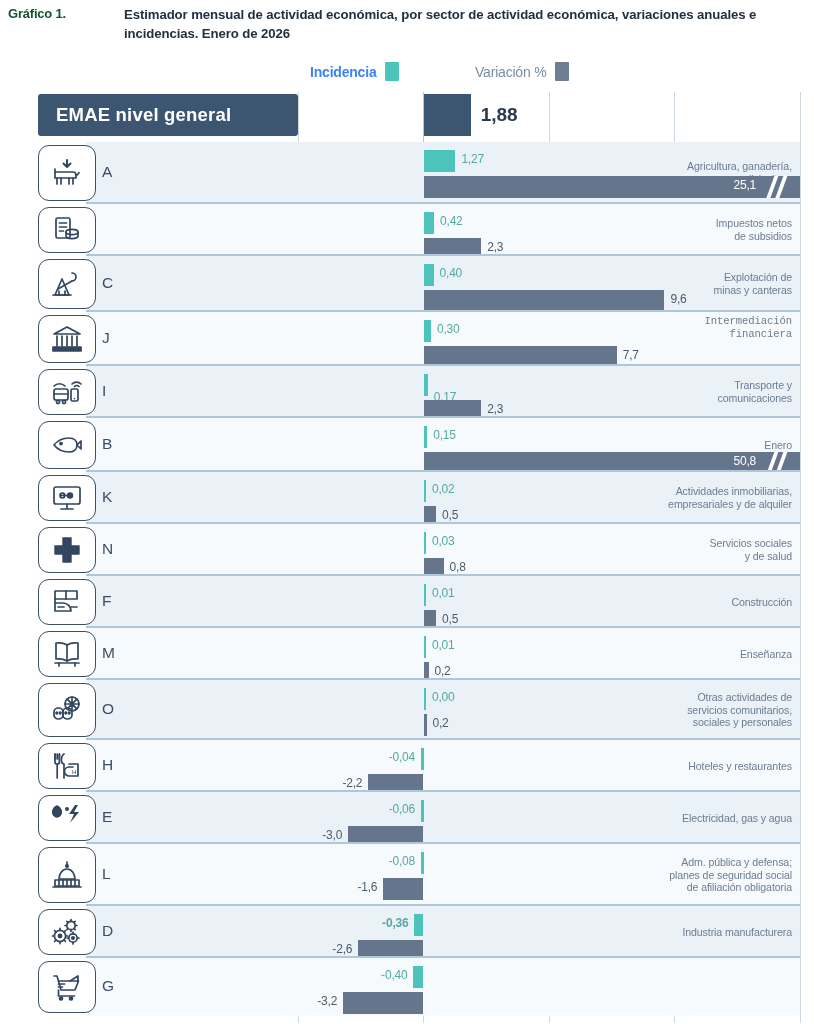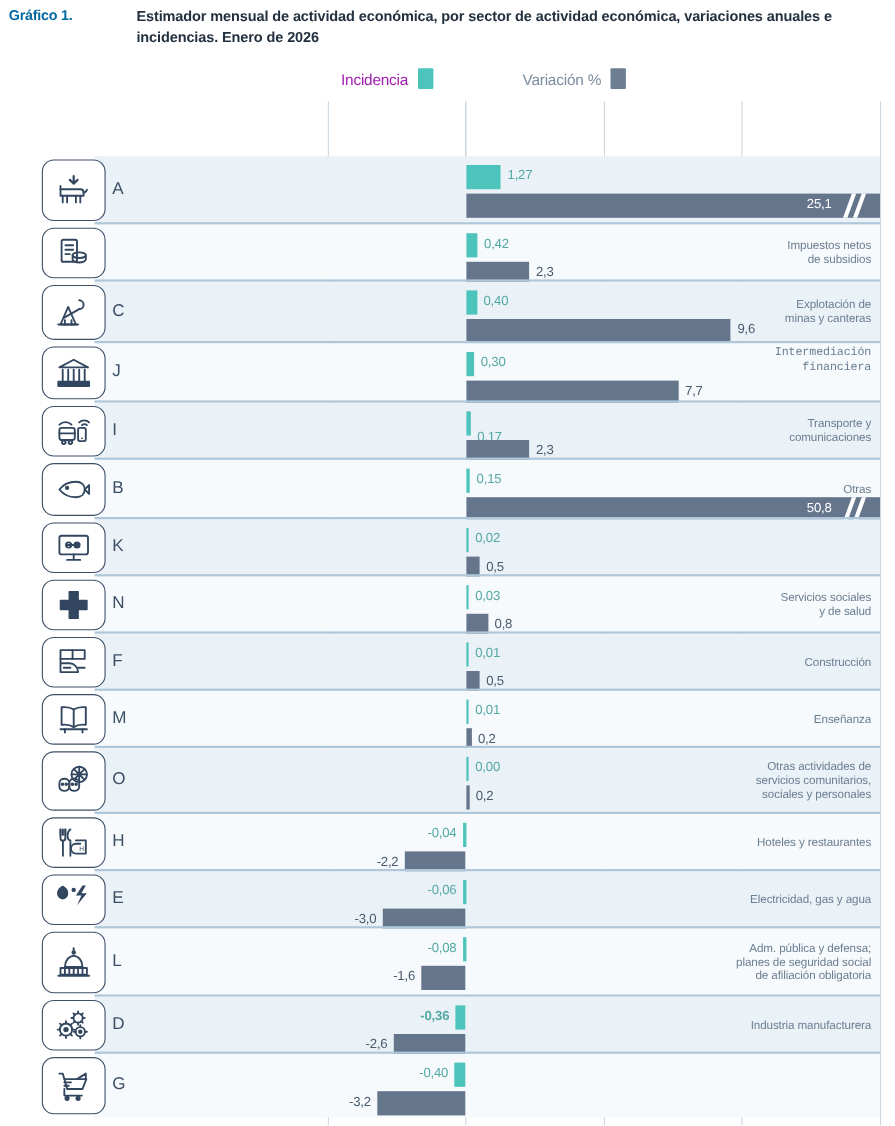--- a/index.html
+++ b/index.html
@@ -3,30 +3,30 @@
 <meta charset="utf-8">
 <style>
   html,body{margin:0;padding:0;}
   body{
     width:814px;height:1024px;background:#ffffff;
     font-family:"Liberation Sans", sans-serif;
     color:#3c4858;overflow:hidden;position:relative;
   }
   
   .title-wrap{position:absolute;left:0;top:0;width:814px;height:52px;}
-  .gr-label{position:absolute;left:8px;top:6px;font-size:13px;font-weight:bold;color:#0369a1;letter-spacing:-.2px;}
+  .gr-label{position:absolute;left:8px;top:6px;font-size:13px;font-weight:bold;color:#14532d;letter-spacing:-.2px;}
   .gr-title{position:absolute;left:124px;top:5px;width:660px;font-size:13.2px;font-weight:bold;color:#23303f;line-height:19px;letter-spacing:-.1px;}
 
   
   .legend{position:absolute;top:62px;left:0;width:814px;height:24px;}
   .lg{position:absolute;display:flex;align-items:center;gap:9px;}
   .lg-inc{left:310px;top:0;}
   .lg-var{left:475px;top:0;}
   .lg-txt{font-size:14px;letter-spacing:-.2px;}
-  .lg-inc .lg-txt{color:#a21caf;}
+  .lg-inc .lg-txt{color:#3b82f6;font-weight:bold;}
   .lg-var .lg-txt{color:#7b8da1;}
   .sw{width:14px;height:19px;border-radius:1px;}
   .sw-teal{background:#4cc3bb;}
   .sw-slate{background:#6d7d92;}
 
   
   .chart{position:absolute;left:0;top:92px;width:814px;height:932px;}
   .plot{position:absolute;left:38px;top:0;width:762px;height:900px;}
 
   
@@ -88,33 +88,44 @@
   </div>
 </div>
 
 <div class="chart">
   <div class="plot" id="plot" style="height: 924px;">
       <div class="grid-line" style="left: 259.5px; height: 924px;"></div>
       <div class="grid-line axis0" style="left: 385px; height: 924px;"></div>
       <div class="grid-line" style="left: 510.5px; height: 924px;"></div>
       <div class="grid-line" style="left: 636px; height: 924px;"></div>
       <div class="grid-line" style="left: 761.5px; height: 924px;"></div>
+      <div class="emae-row">
+        <div class="emae-box">
+          <span class="emae-txt">EMAE nivel general</span>
+        </div>
+        <div class="emae-bar" style="left:385.5px;width:47.188px;"></div>
+        <div class="emae-val" style="left:442.688px;">1,88</div>
+      </div>
       <div class="row odd" style="top:50px;height:62px;">
         <div class="bg-label"></div>
         <div class="bg-plot"></div>
         <div class="icon-box" style="height:54px;">
           <svg width="34" height="30" viewBox="0 0 34 30" fill="none" stroke="#32465f" stroke-width="1.7" stroke-linecap="round" stroke-linejoin="round">
             <path d="M17 2v7M13.5 5.5L17 9l3.5-3.5" stroke-width="2"></path>
             <path d="M5 14h18c2 0 3 1.2 3 3v3H5z"></path>
             <path d="M26 17c1.5 0 2.5-1 3-2.5"></path>
             <path d="M7 20v6M11 20v6M19 20v6M23 20v6"></path>
             <path d="M5 14V11"></path>
           </svg>
         </div>
         <span class="letter" style="top:21px;">A</span>
+        <div class="sector" style="top:18.4px;">
+          <div>Agricultura, ganadería,</div>
+          <div>caza y silvicultura</div>
+        </div>
         <div class="bar-inc" style="left:385.5px;width:31.877000000000002px;top:8px;"></div>
         <div class="lbl lbl-inc" style="top:10px;left:423.377px;">1,27</div>
         <div class="bar-var" style="left:385.5px;width:376.5px;top:34px;">
           <div class="break-mark" style="right:8px;top:0;">
             <i style="left:4px;"></i>
             <i style="left:13px;"></i>
           </div>
         </div>
         <div class="lbl lbl-var inside" style="top:36px;right:44px;">25,1</div>
       </div>
@@ -215,21 +226,21 @@
         <div class="sep"></div>
         <div class="icon-box" style="height:46px;">
           <svg width="34" height="30" viewBox="0 0 34 30" fill="none" stroke="#32465f" stroke-width="1.7" stroke-linecap="round" stroke-linejoin="round">
             <path d="M4 15c4-5 10-7 15-7 5 0 8 3 8 7s-3 7-8 7c-5 0-11-2-15-7z"></path>
             <circle cx="11" cy="13.6" r="1.1" fill="#32465f"></circle>
             <path d="M27 15l4-4v8l-4-4z"></path>
           </svg>
         </div>
         <span class="letter" style="top:17px;">B</span>
         <div class="sector" style="top:20.7px;">
-          <div>Otras</div>
+          <div>Enero</div>
         </div>
         <div class="bar-inc" style="left:385.5px;width:3.765px;top:8px;"></div>
         <div class="lbl lbl-inc" style="top:10px;left:395.265px;">0,15</div>
         <div class="bar-var" style="left:385.5px;width:376.5px;top:34px;">
           <div class="break-mark" style="right:8px;top:0;">
             <i style="left:4px;"></i>
             <i style="left:13px;"></i>
           </div>
         </div>
         <div class="lbl lbl-var inside" style="top:36px;right:44px;">50,8</div>
@@ -240,20 +251,24 @@
         <div class="sep"></div>
         <div class="icon-box" style="height:44px;">
           <svg width="34" height="30" viewBox="0 0 34 30" fill="none" stroke="#32465f" stroke-width="1.7" stroke-linecap="round" stroke-linejoin="round">
             <rect x="4" y="4" width="26" height="17" rx="2"></rect>
             <path d="M17 12.5h-7M10 12.5a2.4 2.4 0 104.8 0 2.4 2.4 0 10-4.8 0"></path>
             <circle cx="20" cy="12.5" r="2.4" fill="#32465f"></circle>
             <path d="M17 21v5M11 26h12"></path>
           </svg>
         </div>
         <span class="letter" style="top:16px;">K</span>
+        <div class="sector" style="top:13.4px;">
+          <div>Actividades inmobiliarias,</div>
+          <div>empresariales y de alquiler</div>
+        </div>
         <div class="bar-inc" style="left:385.5px;width:2.5px;top:8px;"></div>
         <div class="lbl lbl-inc" style="top:10px;left:394px;">0,02</div>
         <div class="bar-var" style="left:385.5px;width:12.55px;top:34px;"></div>
         <div class="lbl lbl-var" style="top:36px;left:404.05px;">0,5</div>
       </div>
       <div class="row even" style="top:432px;height:52px;">
         <div class="bg-label"></div>
         <div class="bg-plot"></div>
         <div class="sep"></div>
         <div class="icon-box" style="height:44px;">

